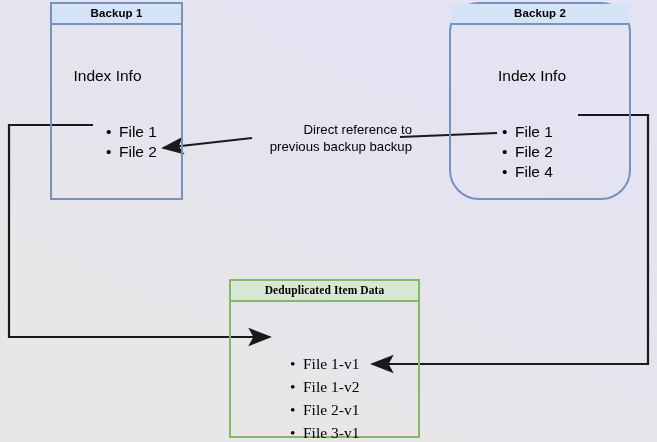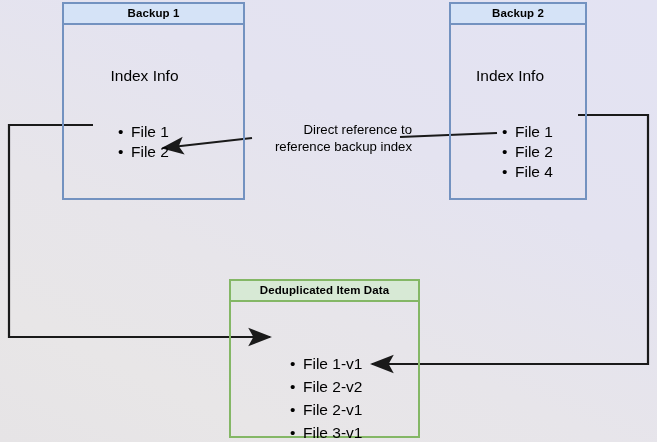--- a/index.html
+++ b/index.html
@@ -66,23 +66,23 @@
   }
   .box-green {
     border-color: #84b766;
   }
   .box-green .box-header {
     background: #d7e9d5;
     border-bottom-color: #84b766;
   }
 
   
-  #backup1 { left: 62px;  top: 2px; width: 183px; height: 198px; }
-  #backup2 { left: 449px; top: 2px; width: 138px; height: 198px; }
-  #dedup   { left: 229px; top: 279px; width: 191px; height: 159px; }
+  #backup1 { left: 50px;  top: 2px; width: 133px; height: 198px; }
+  #backup2 { left: 449px; top: 2px; width: 182px; height: 198px; border-radius: 30px; }
+  #dedup   { left: 229px; top: 279px; width: 191px; height: 159px; font-family: Liberation Serif, serif; }
 
   .index-label {
     position: absolute;
     left: 0;
     right: 0;
     top: 42px;
     text-align: center;
     font-size: 15.5px;
     color: #000000;
     white-space: nowrap;
@@ -181,25 +181,25 @@
         <li>File 4</li>
       </ul>
     </div>
   </div>
 
   <div class="box box-green" id="dedup">
     <div class="box-header">Deduplicated Item Data</div>
     <div class="box-body">
       <ul class="file-list">
         <li>File 1-v1</li>
-        <li>File 2-v2</li>
+        <li>File 1-v2</li>
         <li>File 2-v1</li>
         <li>File 3-v1</li>
       </ul>
     </div>
   </div>
 
   <div id="ref-caption">
     <div>Direct reference to</div>
-    <div>reference backup index</div>
+    <div>previous backup backup</div>
   </div>
 
 </div>
 
 </body></html>

